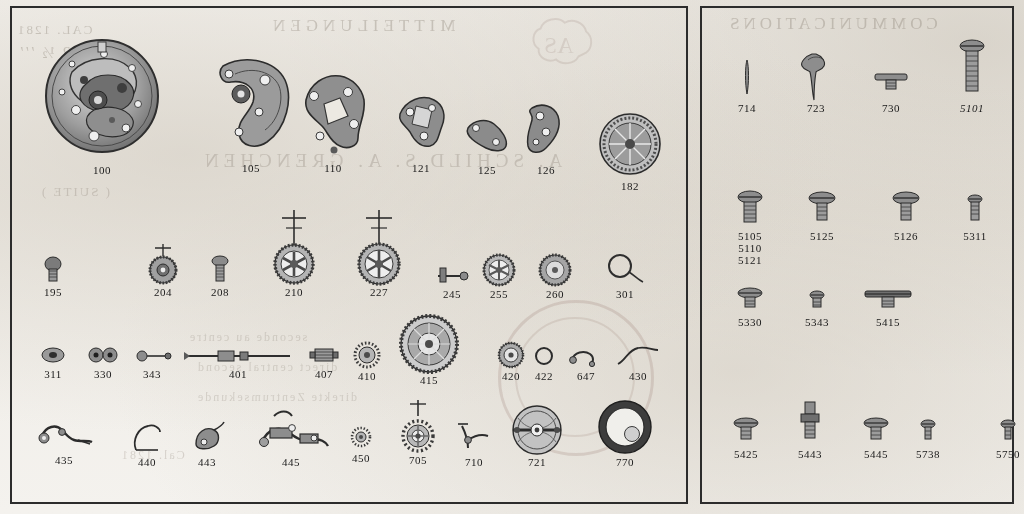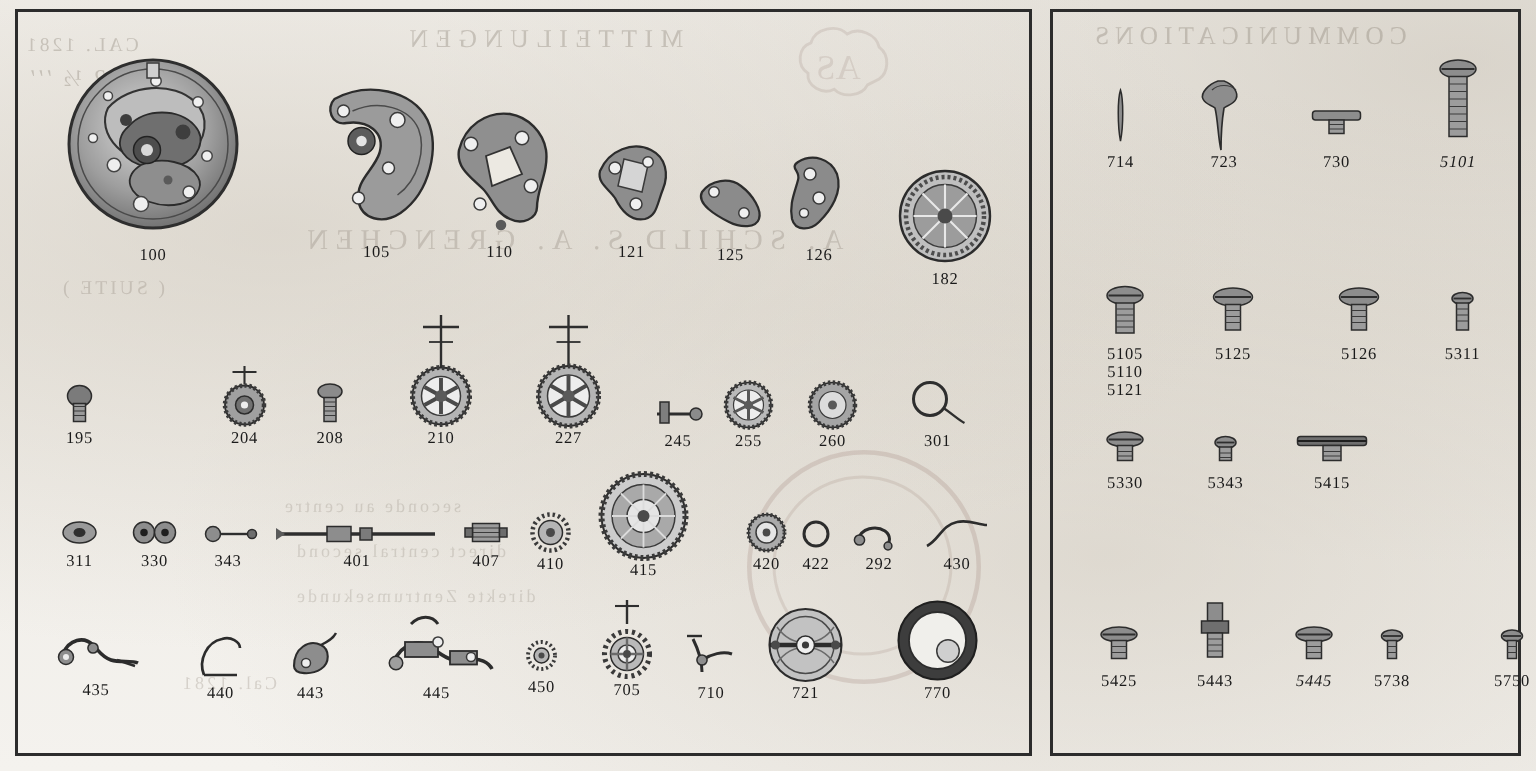--- a/index.html
+++ b/index.html
@@ -470,21 +470,21 @@
   </div>
 
   <div class="part" style="left:566px; top:342px; width:40px;">
     <div class="art">
       <svg width="40" height="28" viewBox="0 0 40 28">
         <path d="M6 18c2-8 12-10 18-6 4 3 4 8 0 10" fill="none" stroke="#2c2c2c" stroke-width="2"></path>
         <circle cx="7" cy="18" r="3.4" fill="#8d8d8d" stroke="#2c2c2c"></circle>
         <circle cx="26" cy="22" r="2.6" fill="#8d8d8d" stroke="#2c2c2c"></circle>
       </svg>
     </div>
-    <div class="num">292</div>
+    <div class="num">647</div>
   </div>
 
   <div class="part" style="left:614px; top:340px; width:48px;">
     <div class="art">
       <svg width="48" height="30" viewBox="0 0 48 30">
         <path d="M4 24c8-4 10-14 20-16 8-2 14 2 20 2" fill="none" stroke="#2c2c2c" stroke-width="1.8"></path>
       </svg>
     </div>
     <div class="num">430</div>
   </div>
@@ -754,21 +754,21 @@
       <svg width="40" height="50" viewBox="0 0 40 50">
         <rect x="15" y="4" width="10" height="12" fill="#8d8d8d" stroke="#2c2c2c" stroke-width="1"></rect>
         <rect x="11" y="16" width="18" height="8" fill="#6f6f6f" stroke="#2c2c2c" stroke-width="1"></rect>
         <rect x="15" y="24" width="10" height="16" fill="#9c9c9c" stroke="#2c2c2c" stroke-width="1"></rect>
         <path d="M15 28h10M15 32h10M15 36h10" stroke="#3a3a3a" stroke-width="0.8"></path>
       </svg>
     </div>
     <div class="num">5443</div>
   </div>
 
-  <div class="part" style="left:856px; top:414px; width:40px;font-style:italic;">
+  <div class="part" style="left:856px; top:414px; width:40px;">
     <div class="art">
       <svg width="40" height="34" viewBox="0 0 40 34">
         <ellipse cx="20" cy="9" rx="12" ry="5" fill="#8d8d8d" stroke="#2c2c2c" stroke-width="1"></ellipse>
         <path d="M9 9h22" stroke="#2e2e2e" stroke-width="1.3"></path>
         <rect x="15" y="13" width="10" height="12" fill="#9c9c9c" stroke="#2c2c2c" stroke-width="1"></rect>
         <path d="M15 17h10M15 21h10" stroke="#3a3a3a" stroke-width="0.8"></path>
       </svg>
     </div>
     <div class="num">5445</div>
   </div>

